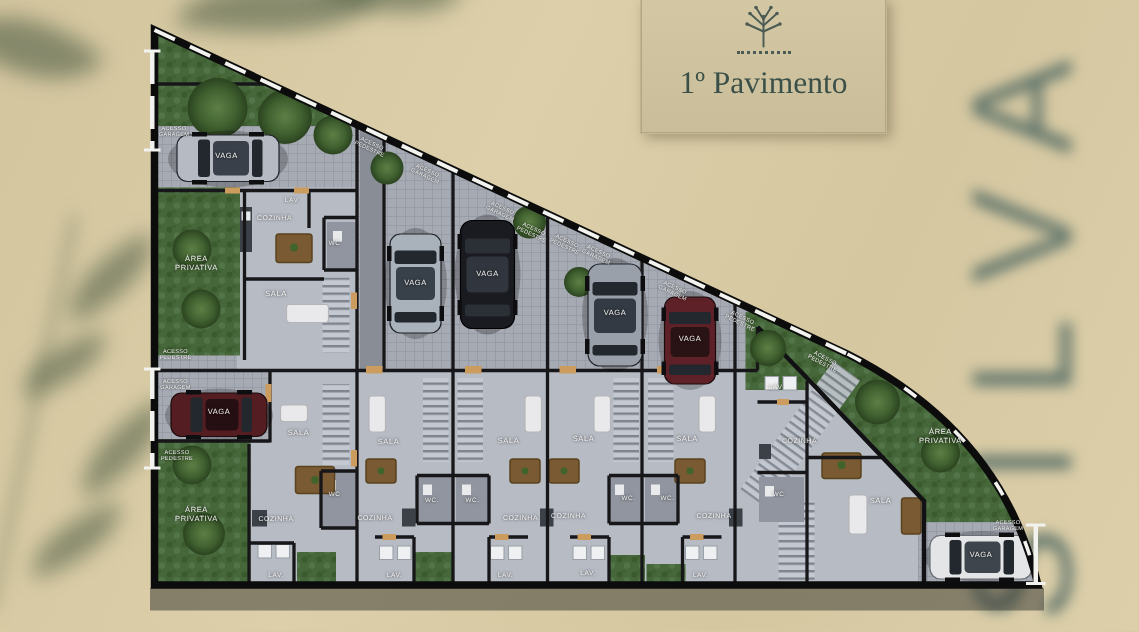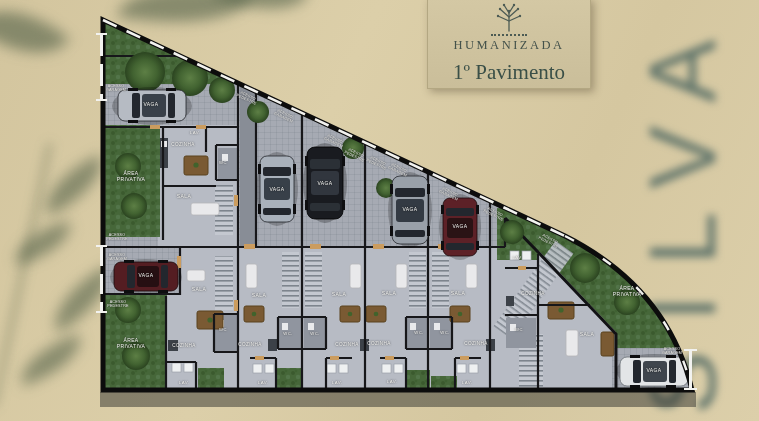--- a/index.html
+++ b/index.html
@@ -404,17 +404,16 @@
         <circle cx="8" cy="6" r="1.2"></circle>
           <circle cx="26" cy="6" r="1.2"></circle>
         <circle cx="6" cy="13" r="1.2"></circle>
           <circle cx="28" cy="13" r="1.2"></circle>
         <circle cx="12" cy="2" r="1.2"></circle>
           <circle cx="22" cy="2" r="1.2"></circle>
         <circle cx="17" cy="8" r="1.2"></circle>
       </g>
     </svg>
     <div class="roots"></div>
-    <div class="brand">HUMANIZADA</div>
     <div class="title">1º Pavimento</div>
   </div>
 
 </div>
 
 </body></html>

